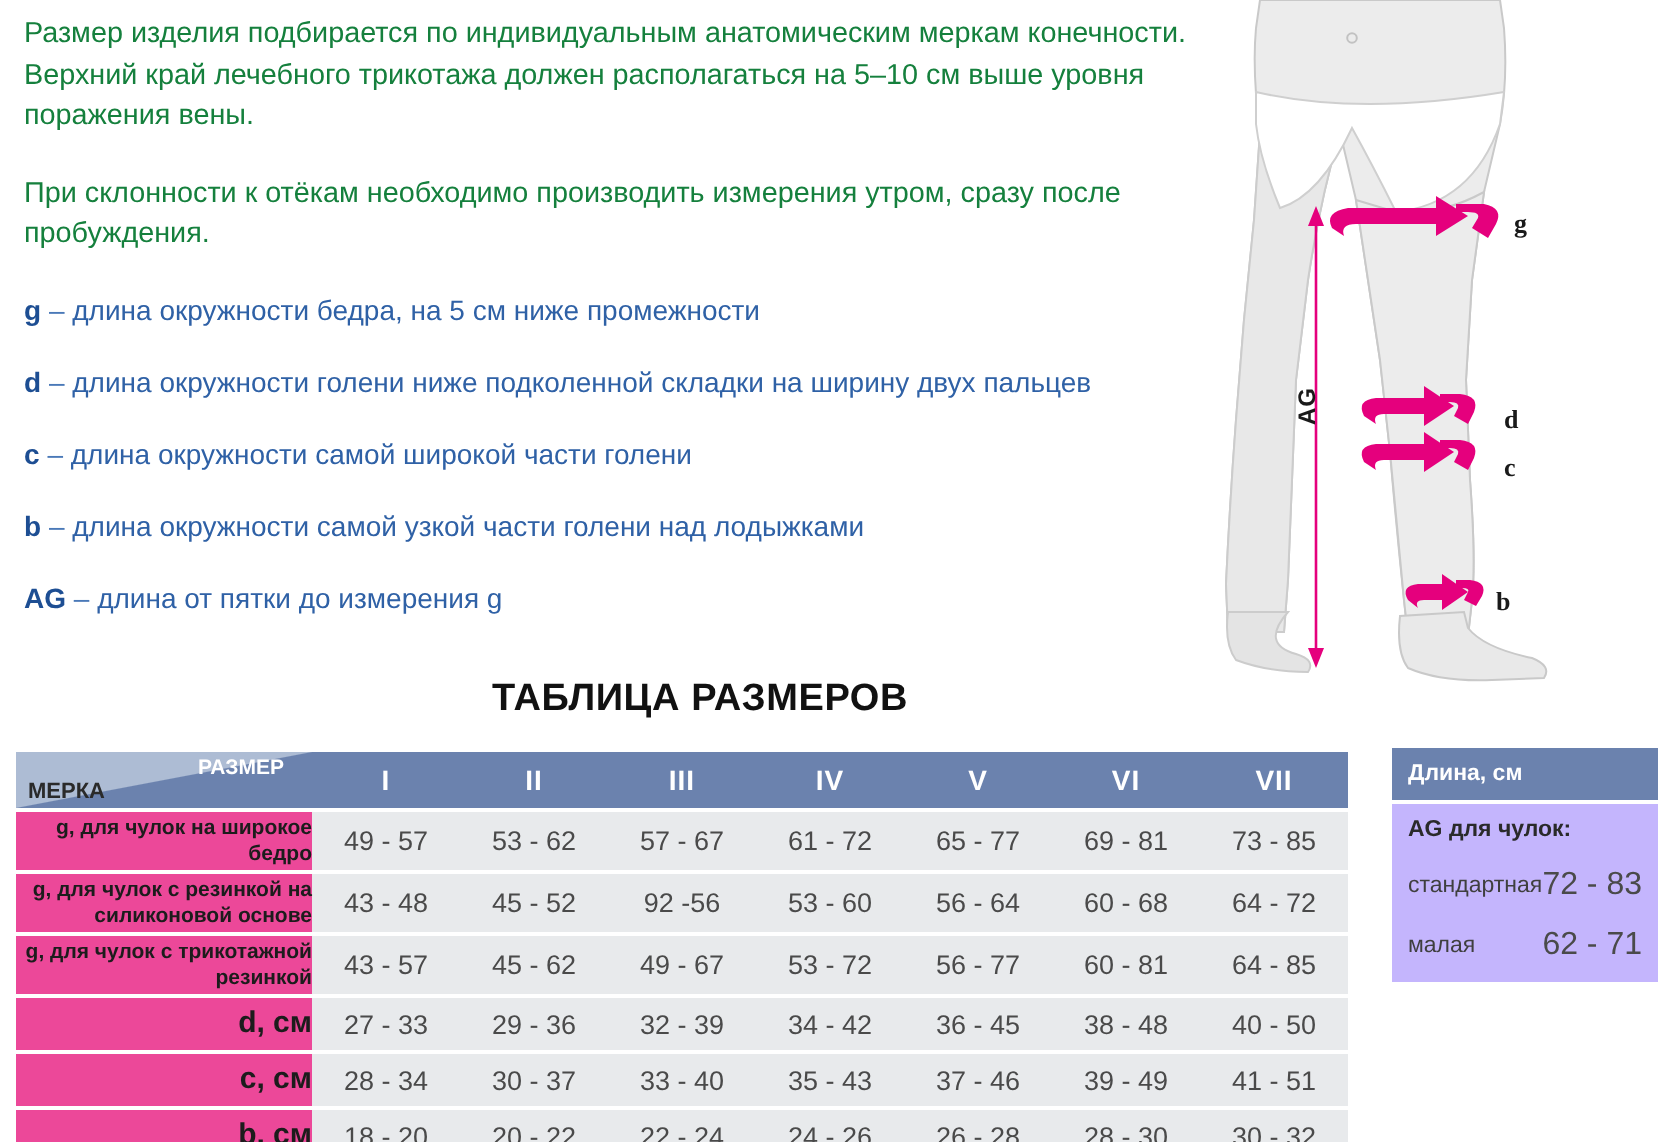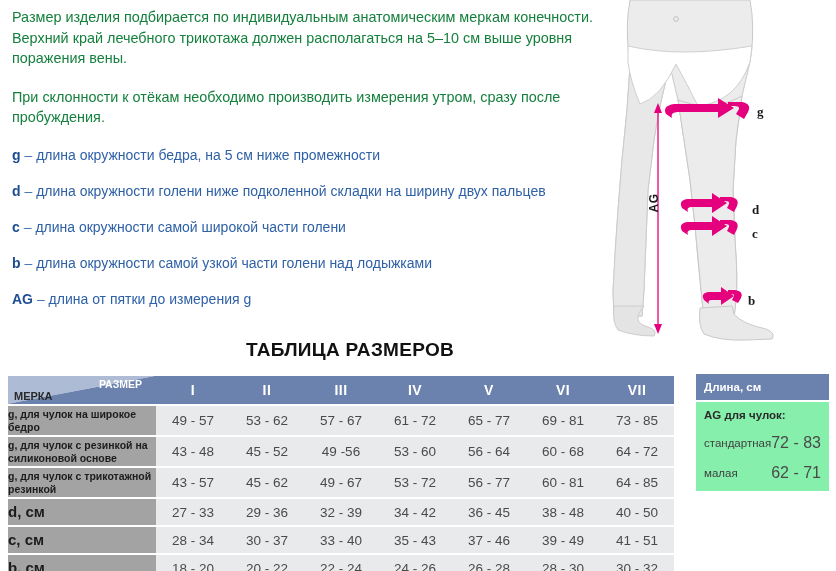--- a/index.html
+++ b/index.html
@@ -138,23 +138,23 @@
     height: 28px;
     background: #6b82ae;
     color: #ffffff;
     font-size: 14px;
     font-weight: bold;
     text-align: center;
     letter-spacing: .5px;
   }
   .row-label {
     width: 148px;
-    background: #a3a3a3;
+    background: #ec4899;
     color: #1c1c1c;
-    text-align: left;
+    text-align: right;
     font-weight: bold;
     line-height: 12.5px;
     padding: 4px 5px;
     box-sizing: border-box;
   }
   .row-label.small { font-size: 10.5px; }
   .row-label.big   { font-size: 15px; }
   .cell {
     width: 74px;
     height: 26px;
@@ -176,21 +176,21 @@
   }
   .len-head {
     background: #6b82ae;
     color: #ffffff;
     font-weight: bold;
     font-size: 11.5px;
     padding: 7px 0 7px 8px;
     margin-bottom: 2px;
   }
   .len-body {
-    background: #86efac;
+    background: #c4b5fd;
     padding: 7px 8px 9px 8px;
   }
   .len-title {
     font-weight: bold;
     color: #2a2a2a;
     font-size: 11.5px;
     margin-bottom: 13px;
   }
   .len-row {
     display: flex;
@@ -318,21 +318,21 @@
       <td class="cell">57 - 67</td>
       <td class="cell">61 - 72</td>
       <td class="cell">65 - 77</td>
       <td class="cell">69 - 81</td>
       <td class="cell">73 - 85</td>
     </tr>
     <tr class="r2">
       <td class="row-label small">g, для чулок с  резинкой на силиконовой основе</td>
       <td class="cell">43 - 48</td>
       <td class="cell">45 - 52</td>
-      <td class="cell">49 -56</td>
+      <td class="cell">92 -56</td>
       <td class="cell">53 - 60</td>
       <td class="cell">56 - 64</td>
       <td class="cell">60 - 68</td>
       <td class="cell">64 - 72</td>
     </tr>
     <tr class="r3">
       <td class="row-label small">g, для чулок с трикотажной резинкой</td>
       <td class="cell">43 - 57</td>
       <td class="cell">45 - 62</td>
       <td class="cell">49 - 67</td>

